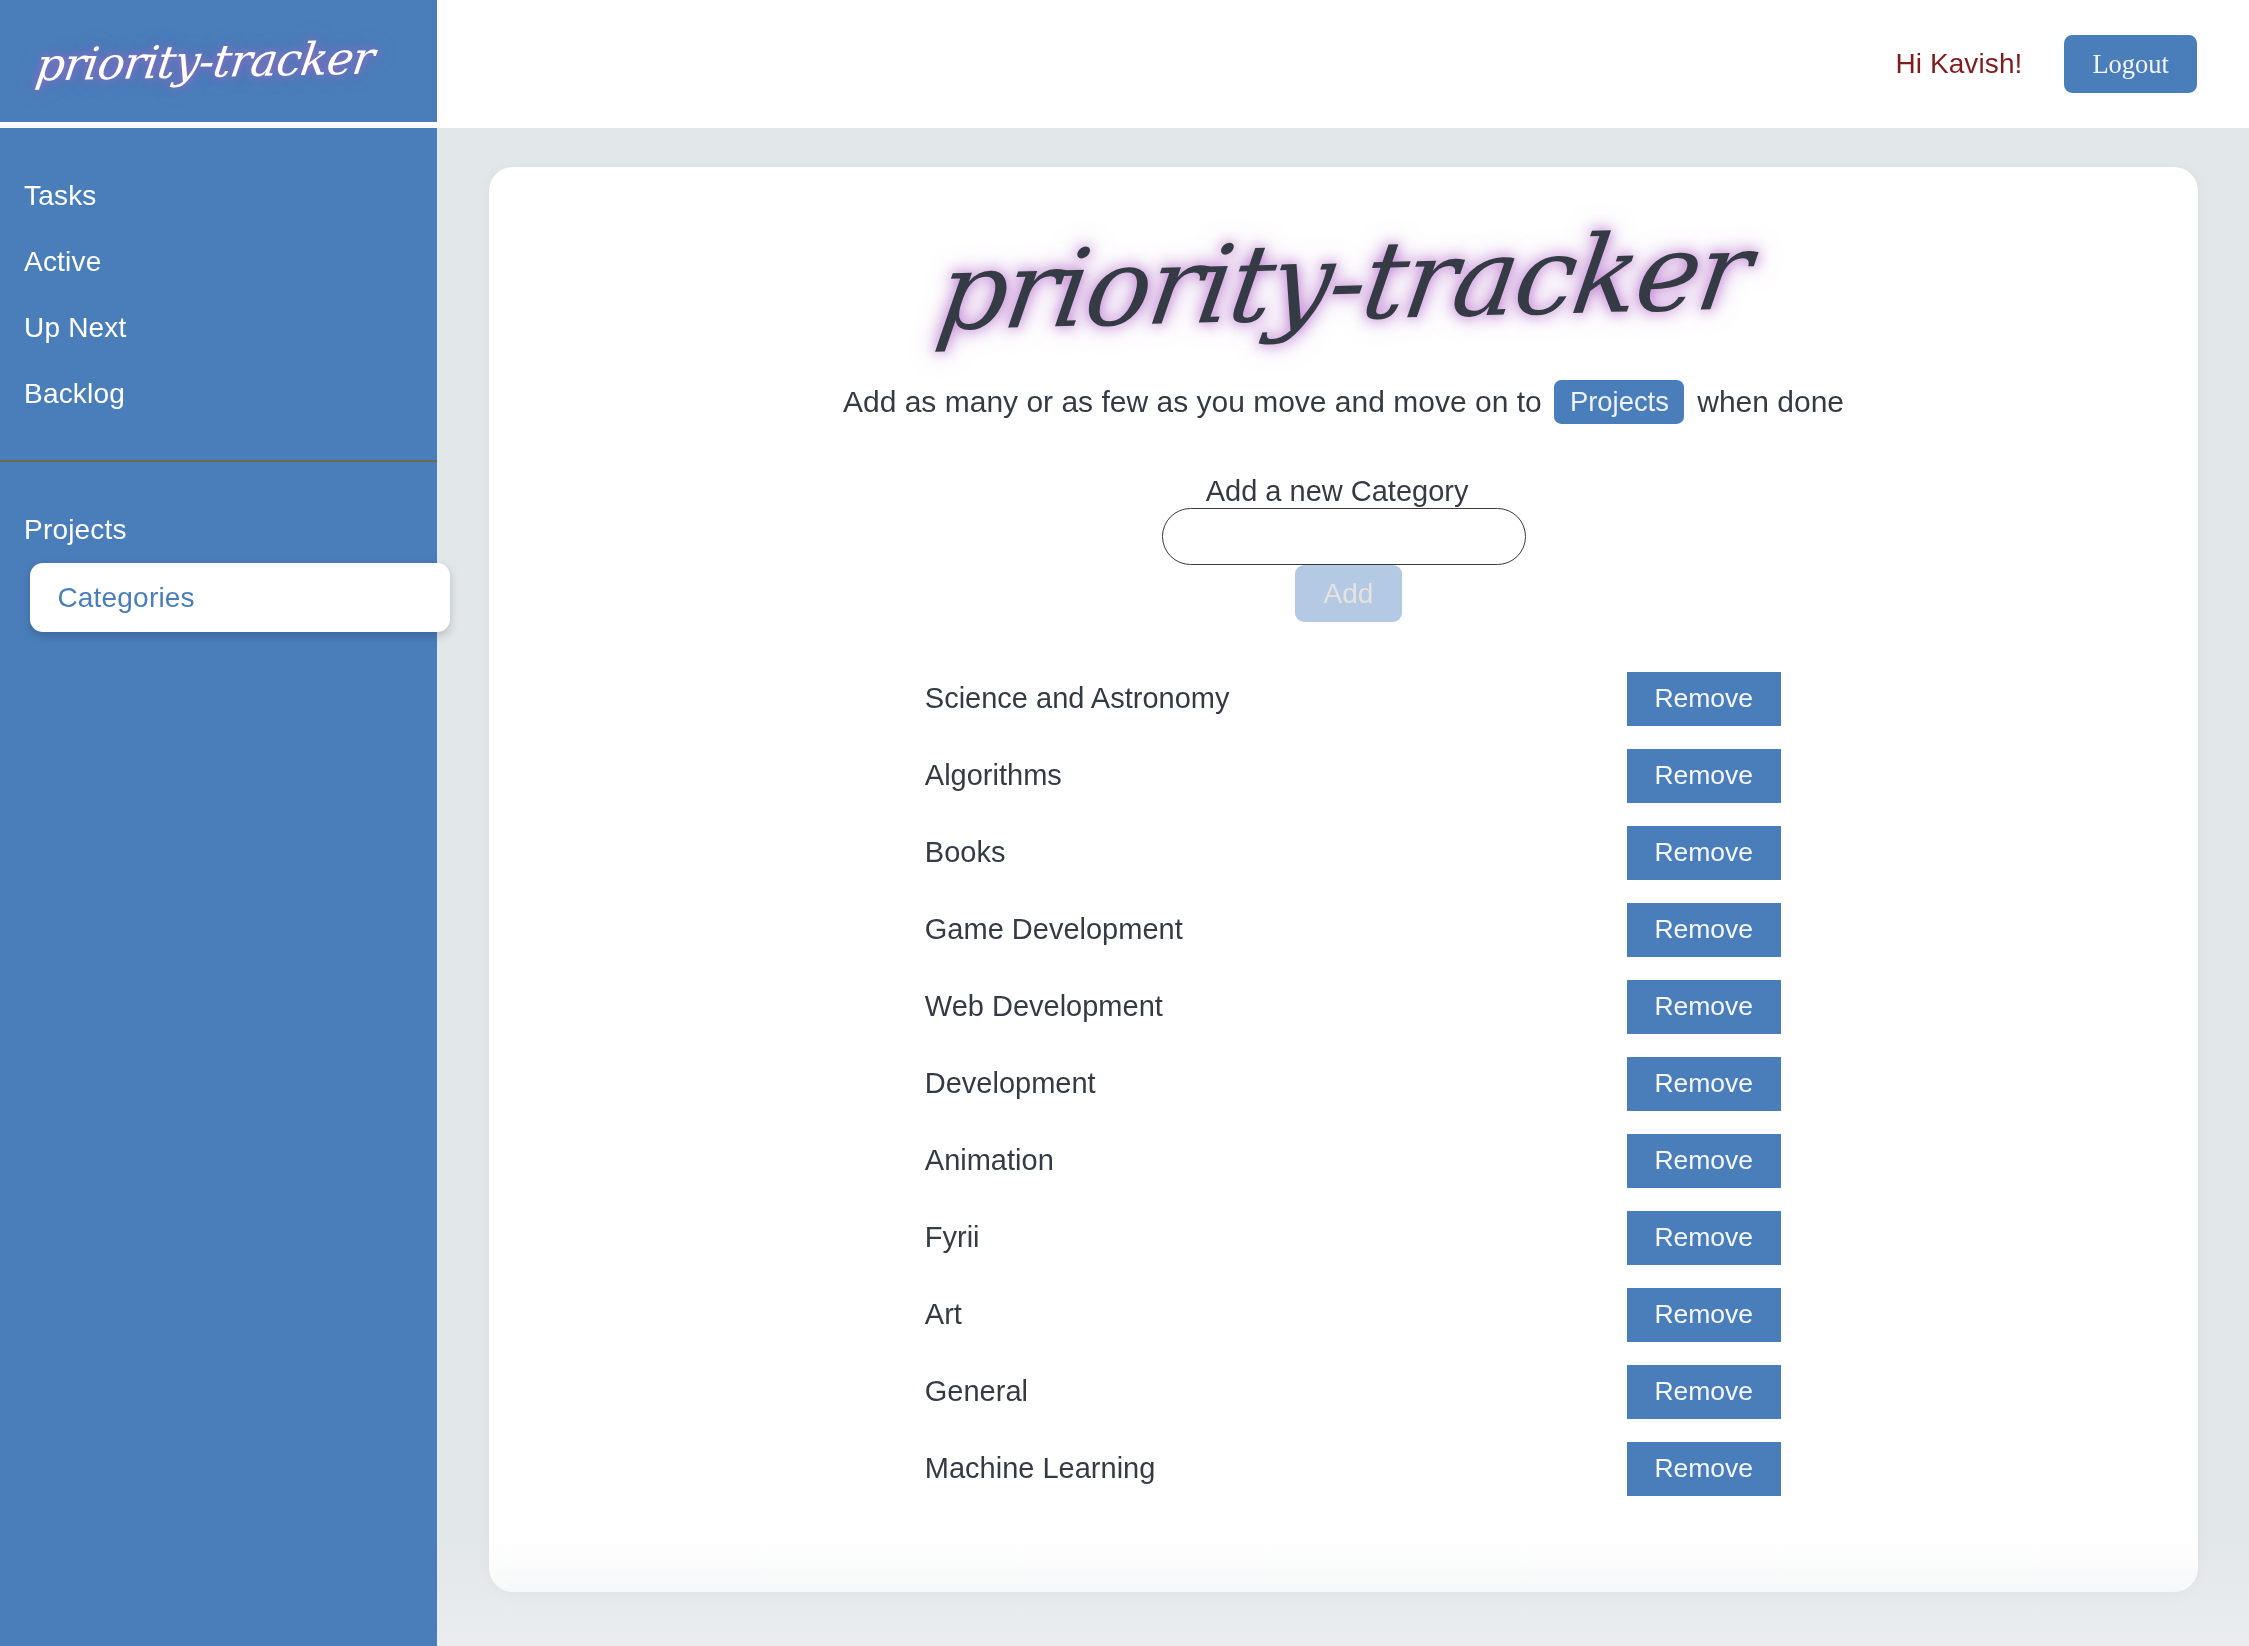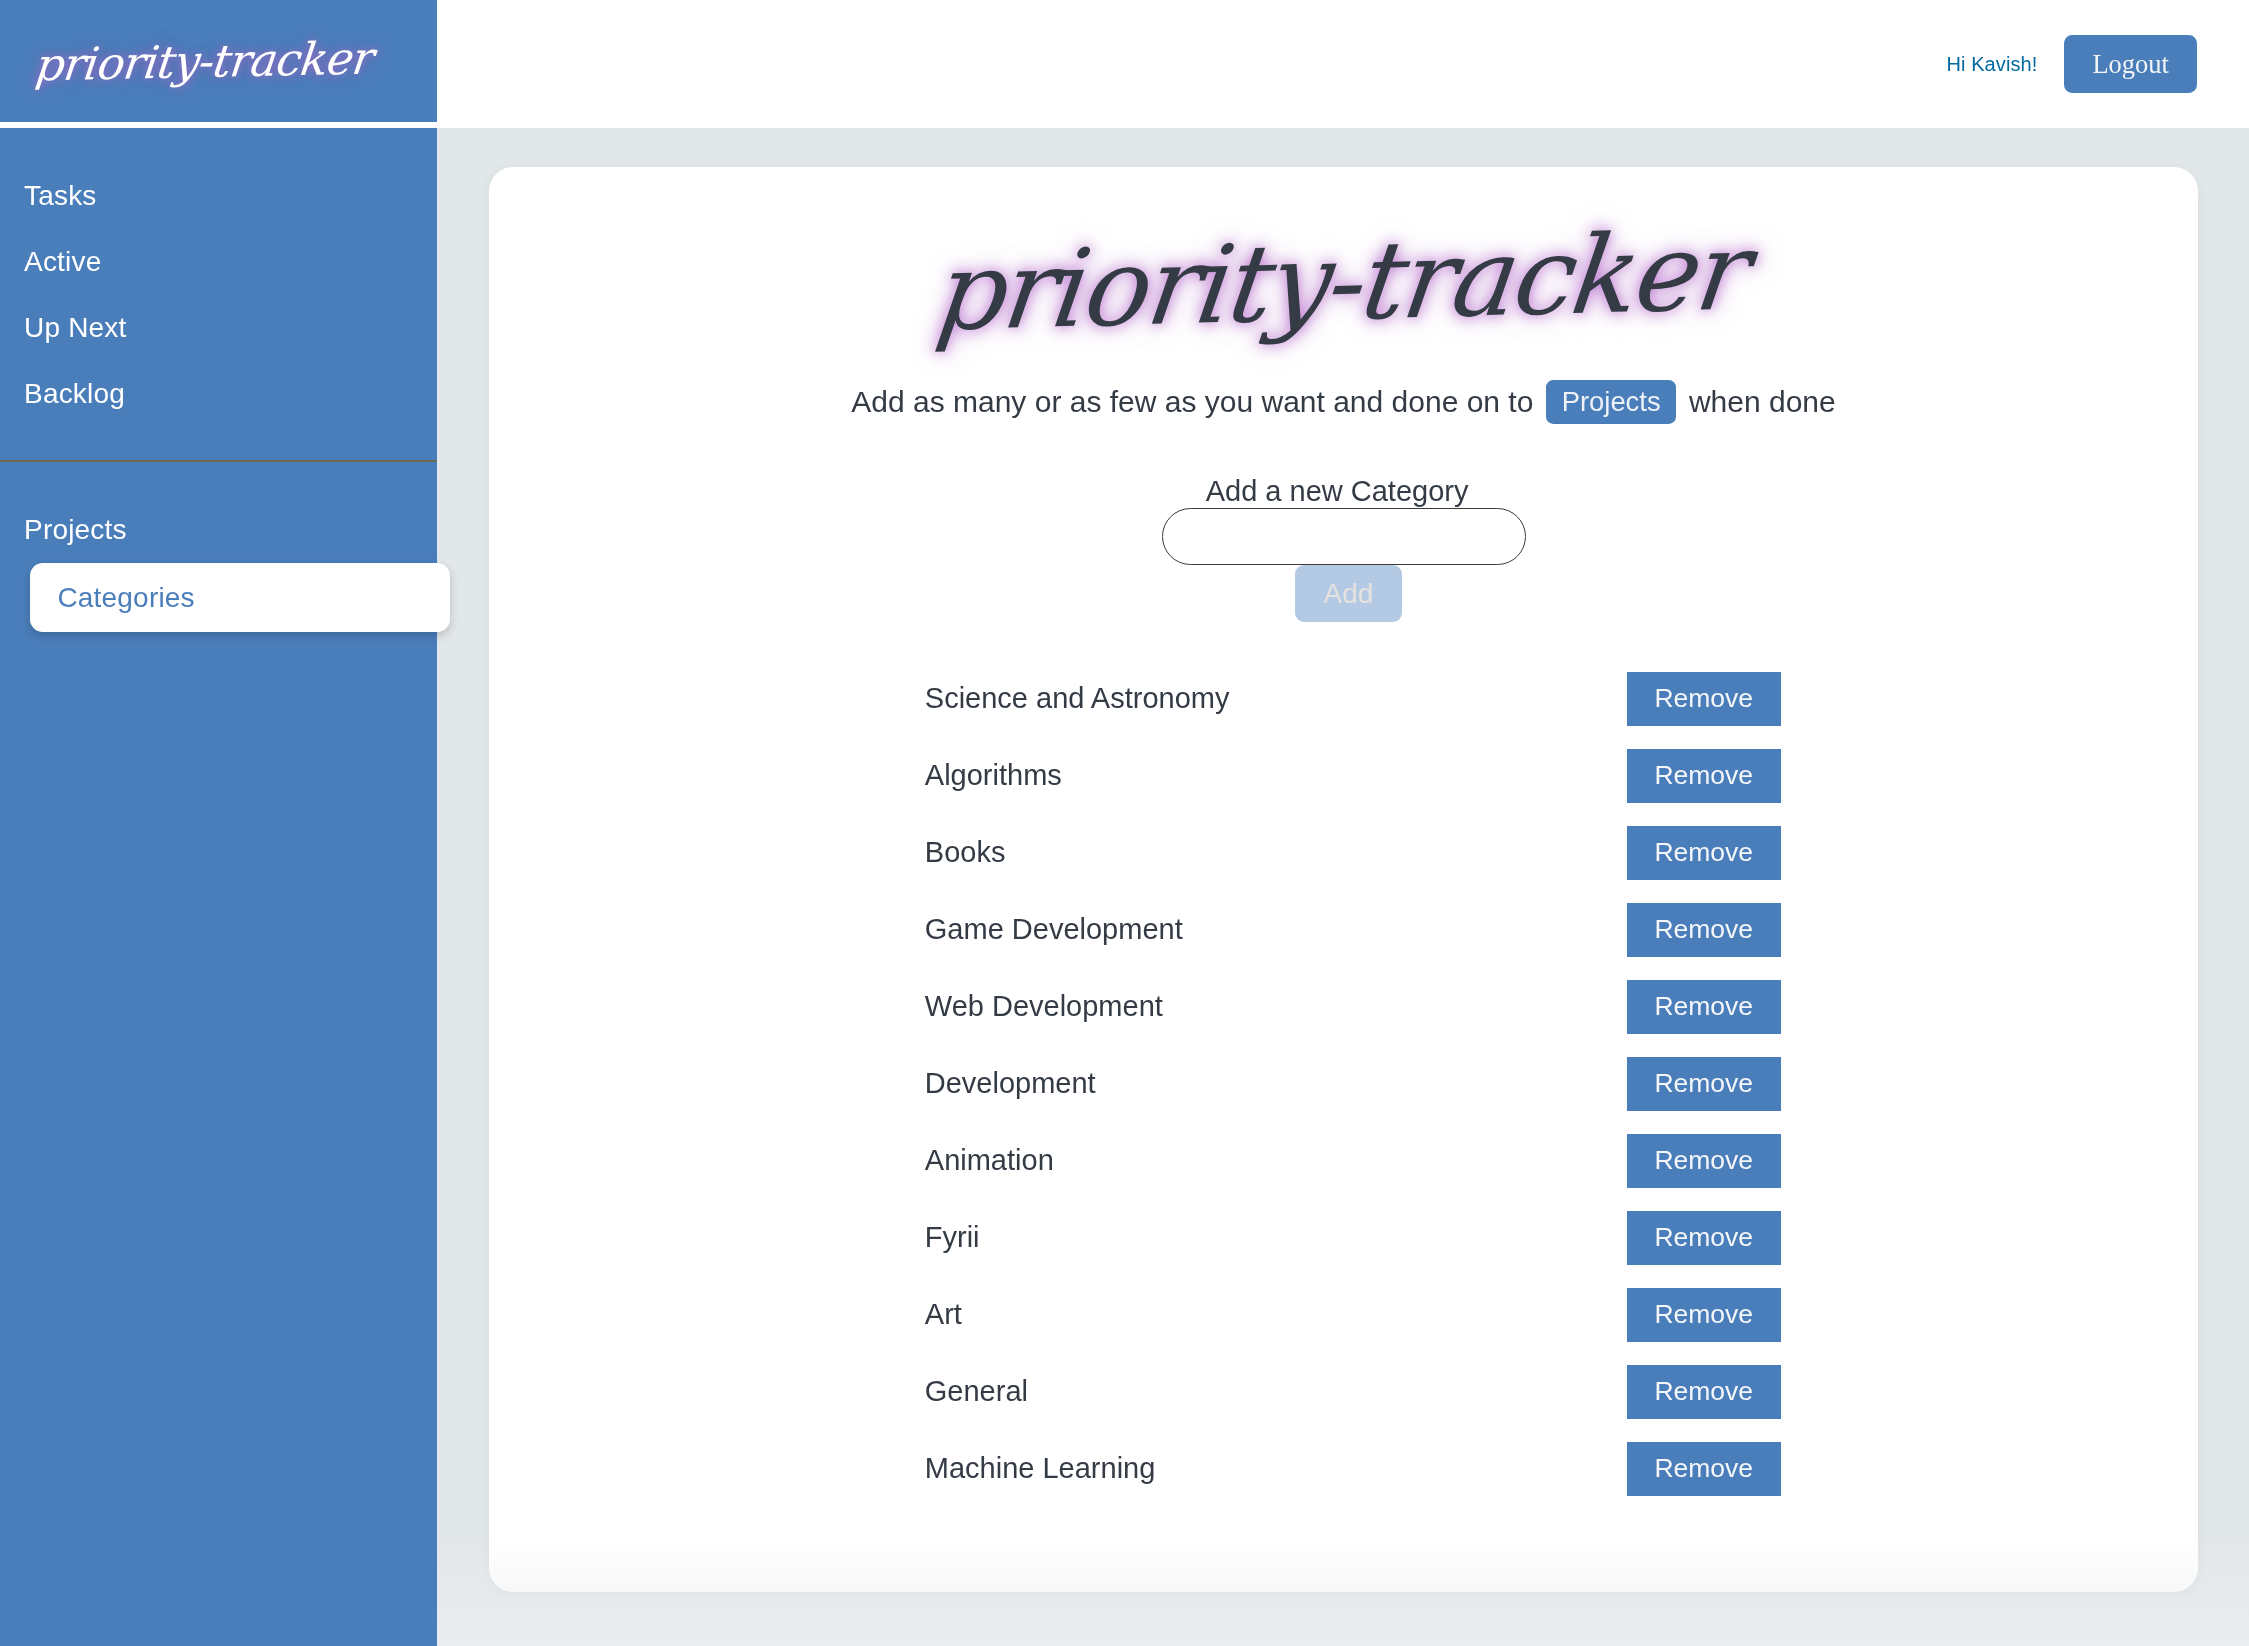--- a/index.html
+++ b/index.html
@@ -26,23 +26,23 @@
     top: 0;
     width: 1813px;
     height: 128px;
     background: #ffffff;
     display: flex;
     align-items: center;
     justify-content: flex-end;
     padding-right: 53px;
   }
   .greeting {
-    font-size: 20px;
-    color: #0369a1;
-    margin-right: 27px;
+    font-size: 28px;
+    color: #7f1d1d;
+    margin-right: 42px;
     letter-spacing: 0.1px;
     white-space: nowrap;
   }
   .logout-btn {
     background: #4a7ebb;
     color: #f2f4f7;
     border: none;
     border-radius: 8.2px;
     font-family: Liberation Serif, serif;
     font-size: 26.5px;
@@ -305,21 +305,21 @@
   <div class="content-bg"></div>
 
   <main class="card">
     <div class="card-inner">
 
       <h1 style="font-weight:400;">
         <span class="page-title-script">priority-tracker</span>
       </h1>
 
       <p class="subtitle">
-        <span>Add as many or as few as you want and done on to</span>
+        <span>Add as many or as few as you move and move on to</span>
         <span class="projects-chip">Projects</span>
         <span>when done</span>
       </p>
 
       <div class="add-row">
         <label class="add-label">Add a new Category</label>
         <input class="cat-input" type="text" placeholder="" style="">
         <button class="add-btn" disabled="">Add</button>
       </div>
 

